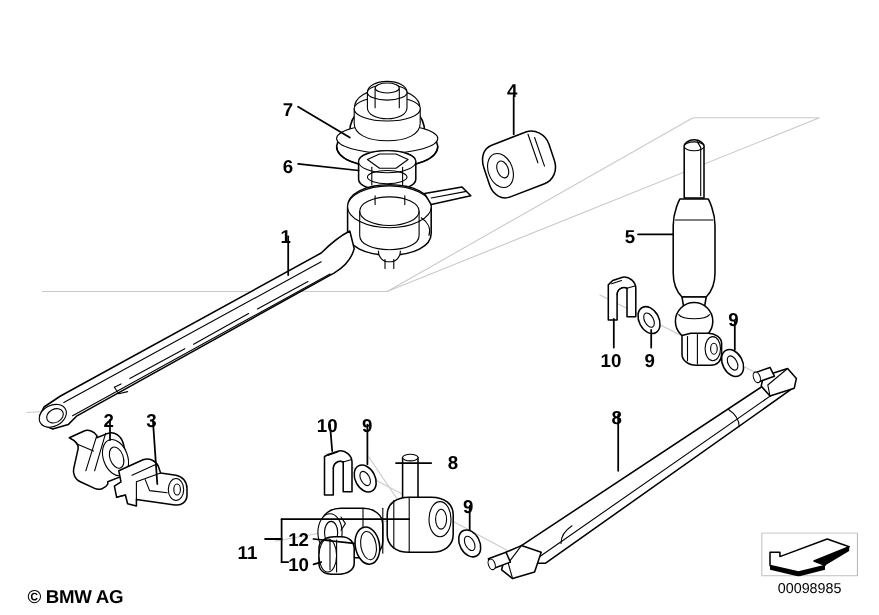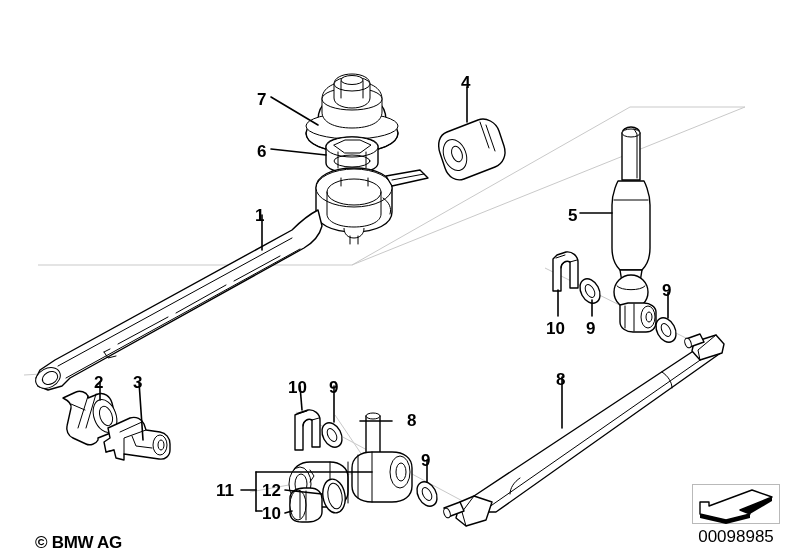--- a/index.html
+++ b/index.html
@@ -28,36 +28,36 @@
     position: absolute;
     font-family: "Liberation Sans", sans-serif;
     font-weight: bold;
     font-size: 17px;
     color: #000000;
     line-height: 1;
     white-space: nowrap;
   }
   #copyright {
     position: absolute;
-    left: 35px;
+    left: 25px;
     top: 533px;
     font-family: "Liberation Sans", sans-serif;
     font-weight: bold;
     font-size: 17px;
     letter-spacing: -0.3px;
     color: #000000;
     white-space: nowrap;
   }
   #diagram-id {
     position: absolute;
     left: 736px;
     top: 527px;
     transform: translateX(-50%);
     font-family: "Liberation Sans", sans-serif;
-    font-size: 17px;
+    font-size: 13px;
     color: #000000;
     white-space: nowrap;
   }
   #view-arrow-box {
     position: absolute;
     left: 692px;
     top: 484px;
     width: 88px;
     height: 40px;
   }
@@ -353,21 +353,21 @@
   <div class="callout" style="left:568px; top:207px;">5</div>
   <div class="callout" style="left:257px; top:143px;">6</div>
   <div class="callout" style="left:257px; top:91px;">7</div>
   <div class="callout" style="left:556px; top:371px;">8</div>
   <div class="callout" style="left:586px; top:320px;">9</div>
   <div class="callout" style="left:662px; top:282px;">9</div>
   <div class="callout" style="left:329px; top:379px;">9</div>
   <div class="callout" style="left:421px; top:452px;">9</div>
   <div class="callout" style="left:546px; top:320px;">10</div>
   <div class="callout" style="left:288px; top:379px;">10</div>
-  <div class="callout" style="left:216px; top:482px;">11</div>
+  <div class="callout" style="left:216px; top:494px;">11</div>
   <div class="callout" style="left:262px; top:482px;">12</div>
   <div class="callout" style="left:262px; top:505px;">10</div>
   <div class="callout" style="left:407px; top:412px;">8</div>
 
   <div id="copyright">© BMW AG</div>
 
   <svg id="view-arrow-box" viewBox="0 0 88 40">
     <rect x="0.5" y="0.5" width="87" height="39" fill="#ffffff" stroke="#b9b9b9" stroke-width="1"></rect>
     <path d="M8,26 L8,18 L17,18 L17,22 L60,6 L80,13 L48,26 L58,30 L34,36 L8,30 Z" fill="#ffffff" stroke="#000000" stroke-width="1.4" stroke-linejoin="round"></path>
     <path d="M8,30 L8,34 L34,40 L58,34 L58,30 L34,36 Z" fill="#000000"></path>

